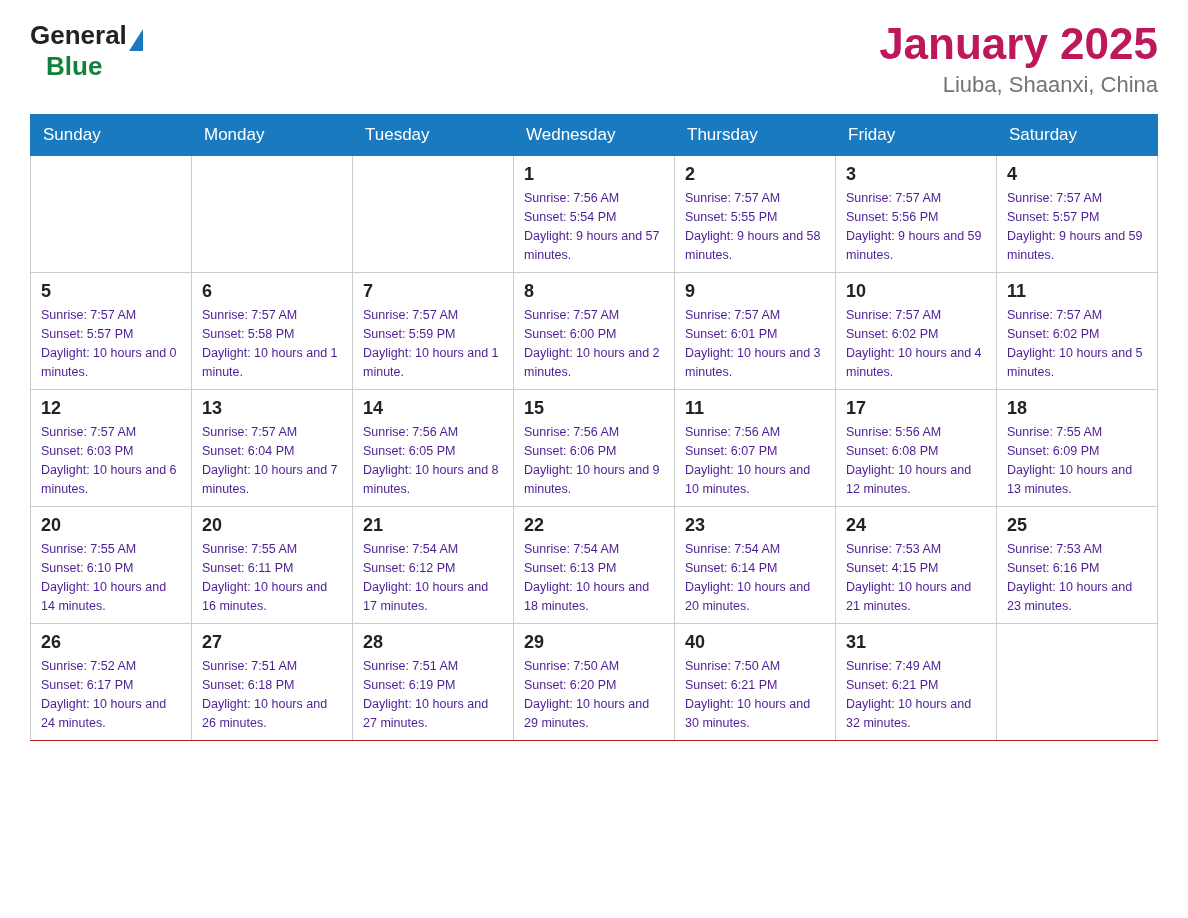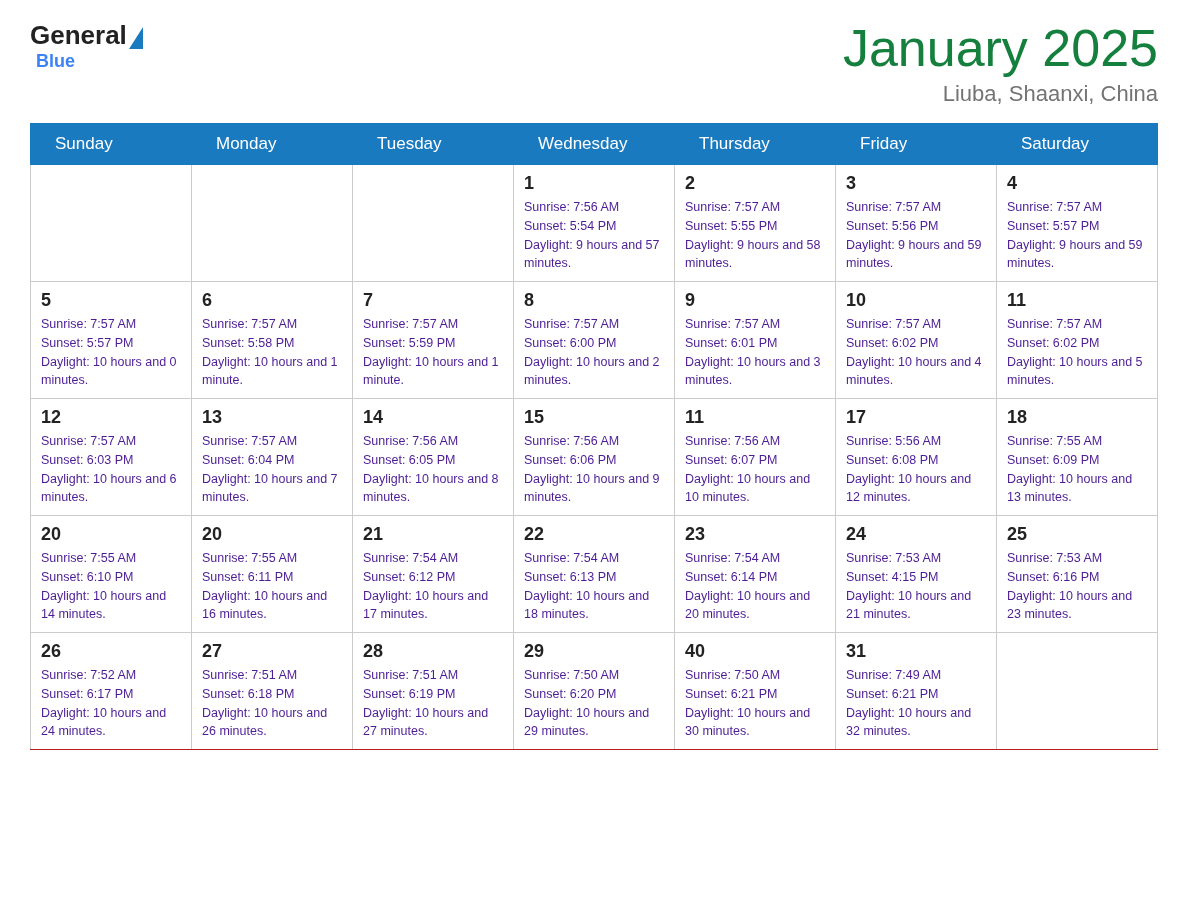--- a/index.html
+++ b/index.html
@@ -16,67 +16,67 @@
       align-items: flex-start;
       margin-bottom: 16px;
     }
     .logo {
       display: flex;
       flex-direction: column;
       align-items: flex-start;
     }
     .logo-top {
       display: flex;
-      align-items: center;
+      align-items: flex-end;
     }
     .logo-general {
       font-size: 26px;
       font-weight: bold;
       color: #222;
     }
     .logo-triangle {
       width: 0;
       height: 0;
       border-left: 14px solid transparent;
       border-right: 0px solid transparent;
       border-bottom: 22px solid #1a7abf;
       margin-left: 2px;
       margin-top: 4px;
     }
     .logo-blue {
-      font-size: 18px;
+      font-size: 26px;
       font-weight: bold;
-      color: #3b82f6;
-      margin-left: 6px;
+      color: #15803d;
+      margin-left: 16px;
     }
     .title-section {
       text-align: right;
     }
     .cal-title {
-      font-size: 52px;
-      font-weight: normal;
-      color: #15803d;
+      font-size: 44px;
+      font-weight: bold;
+      color: #be185d;
       line-height: 1.1;
     }
     .cal-subtitle {
       font-size: 22px;
       color: #737373;
       margin-top: 4px;
     }
     .calendar {
       width: 100%;
       border-collapse: collapse;
       border: 1px solid #bbb;
     }
     .calendar th {
       background: #1a7abf;
       color: #fff;
       font-size: 17px;
       font-weight: normal;
-      padding: 10px 24px;
+      padding: 10px 12px;
       text-align: left;
       border: 1px solid #1a7abf;
     }
     .calendar td {
       vertical-align: top;
       padding: 8px 10px;
       border: 1px solid #ccc;
       width: 14.28%;
       min-height: 110px;
       height: 110px;

